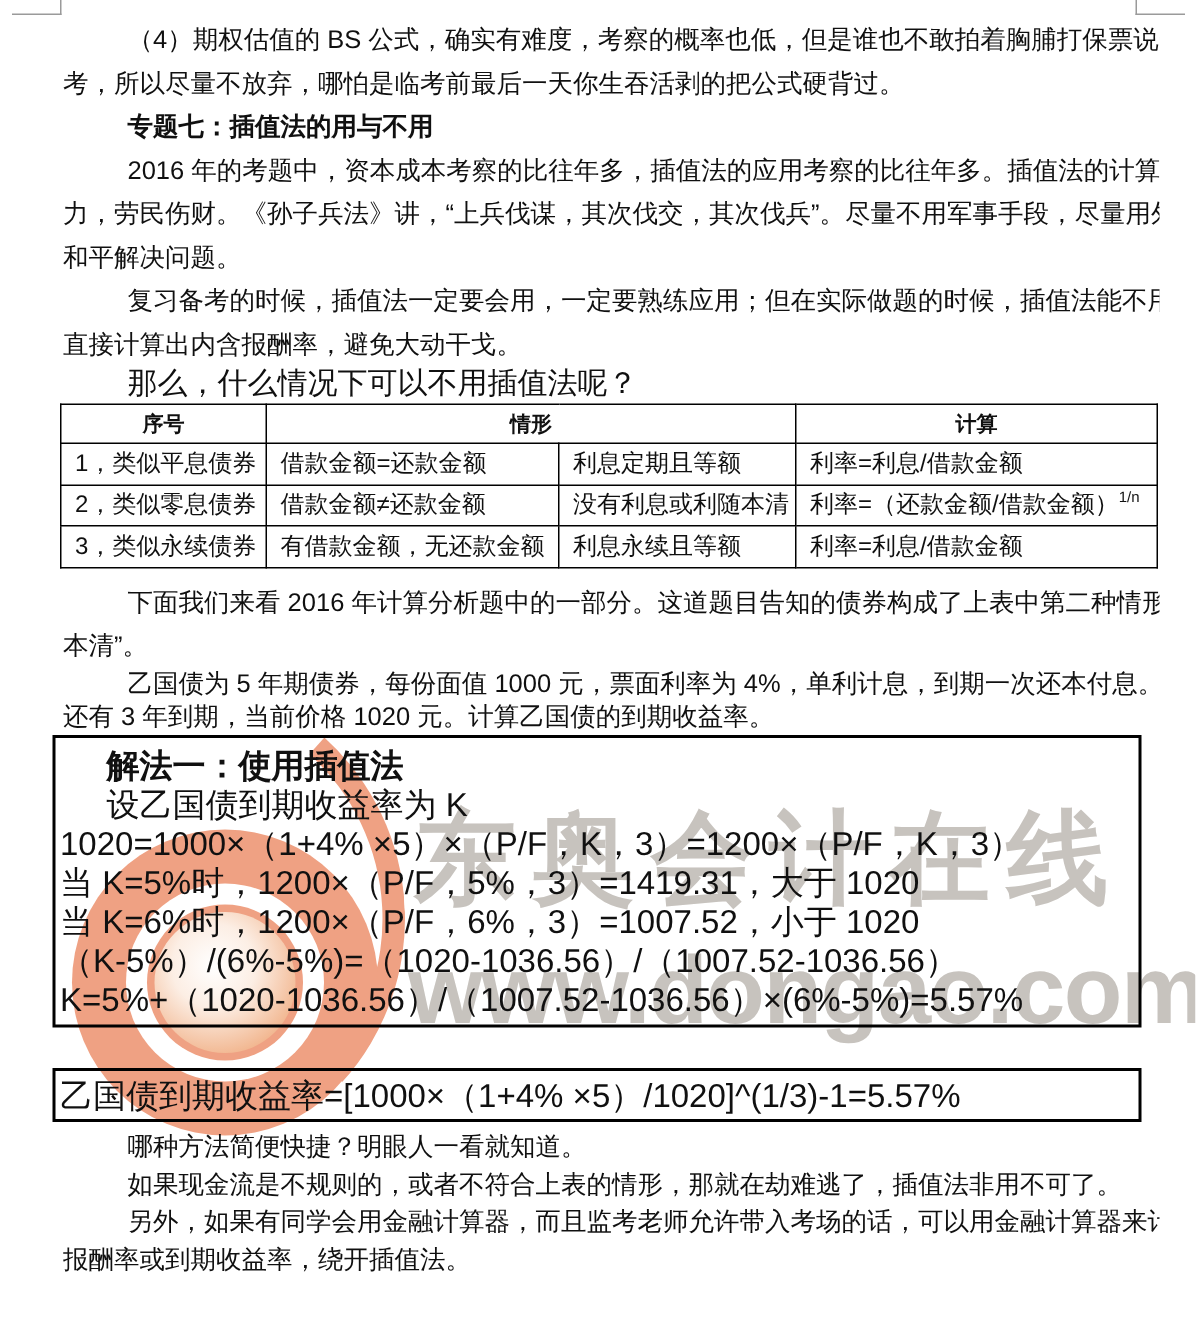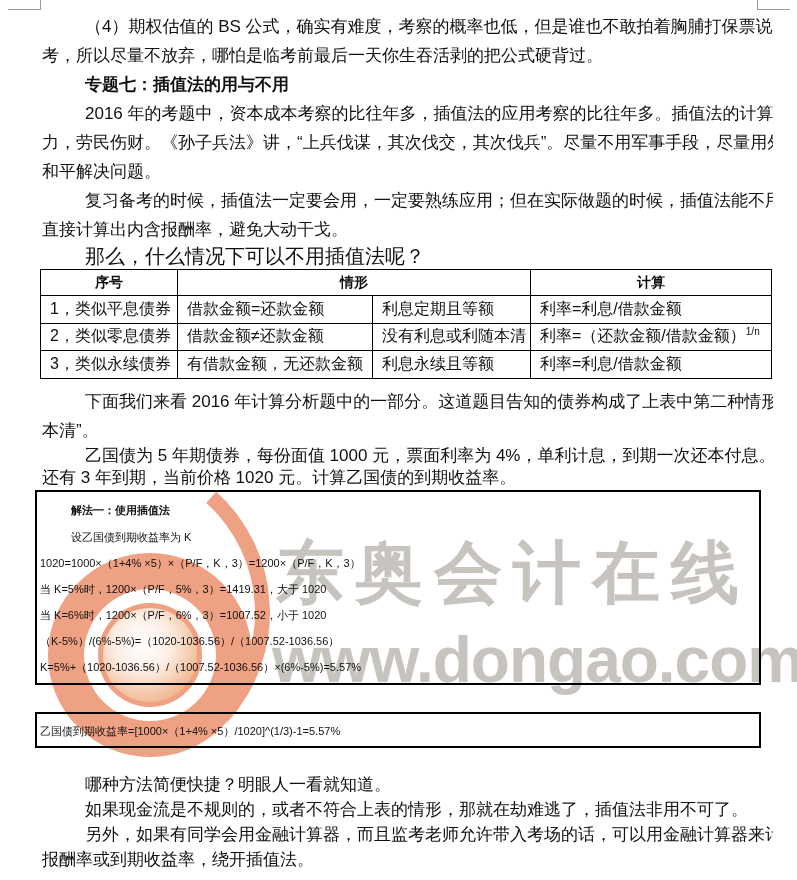--- a/index.html
+++ b/index.html
@@ -36,21 +36,21 @@
   
   table.cmp{border-collapse:collapse;table-layout:fixed;width:731px;margin:1px 0 0 -2px;}
   table.cmp th,table.cmp td{border:1.6px solid #000;white-space:nowrap;overflow:hidden;font-weight:normal;}
   table.cmp th{font-size:14px;font-weight:bold;text-align:center;height:25px;padding:0;}
   table.cmp td{font-size:16px;height:26.5px;padding:0 0 0 9px;vertical-align:middle;}
   table.cmp sup{font-size:10px;}
   
   .sol-box{border:2px solid #000;width:726px;margin-left:-7px;box-sizing:border-box;background:transparent;}
   .box1{margin-top:1px;padding:5px 4px 3px 2px;}
   .box2{margin-top:27px;padding:4px 4px 2px 2px;}
-  .sol-line{font-size:11px;line-height:26px;height:26px;white-space:nowrap;overflow:hidden;padding-left:1px;}
+  .sol-line{font-size:22px;line-height:26px;height:26px;white-space:nowrap;overflow:hidden;padding-left:1px;}
   .sol-indent{padding-left:32px;}
 </style>
 </head>
 <body>
 
 <div class="page">
 
   <div class="watermark">
     <div class="wm-arc"></div>
     <div class="wm-ring1"></div>
@@ -127,19 +127,19 @@
       <div class="sol-line">当 K=5%时，1200×（P/F，5%，3）=1419.31，大于 1020</div>
       <div class="sol-line">当 K=6%时，1200×（P/F，6%，3）=1007.52，小于 1020</div>
       <div class="sol-line">（K-5%）/(6%-5%)=（1020-1036.56）/（1007.52-1036.56）</div>
       <div class="sol-line">K=5%+（1020-1036.56）/（1007.52-1036.56）×(6%-5%)=5.57%</div>
     </div>
 
     <div class="sol-box box2">
       <div class="sol-line">乙国债到期收益率=[1000×（1+4% ×5）/1020]^(1/3)-1=5.57%</div>
     </div>
 
-    <div class="line25 indent" style="margin-top:24px">哪种方法简便快捷？明眼人一看就知道。</div>
+    <div class="line25 indent" style="margin-top:4px">哪种方法简便快捷？明眼人一看就知道。</div>
     <div class="line25 indent">如果现金流是不规则的，或者不符合上表的情形，那就在劫难逃了，插值法非用不可了。</div>
     <div class="line25 indent">另外，如果有同学会用金融计算器，而且监考老师允许带入考场的话，可以用金融计算器来计算内含</div>
     <div class="line25">报酬率或到期收益率，绕开插值法。</div>
 
   </div>
 </div>
 
 </body></html>

